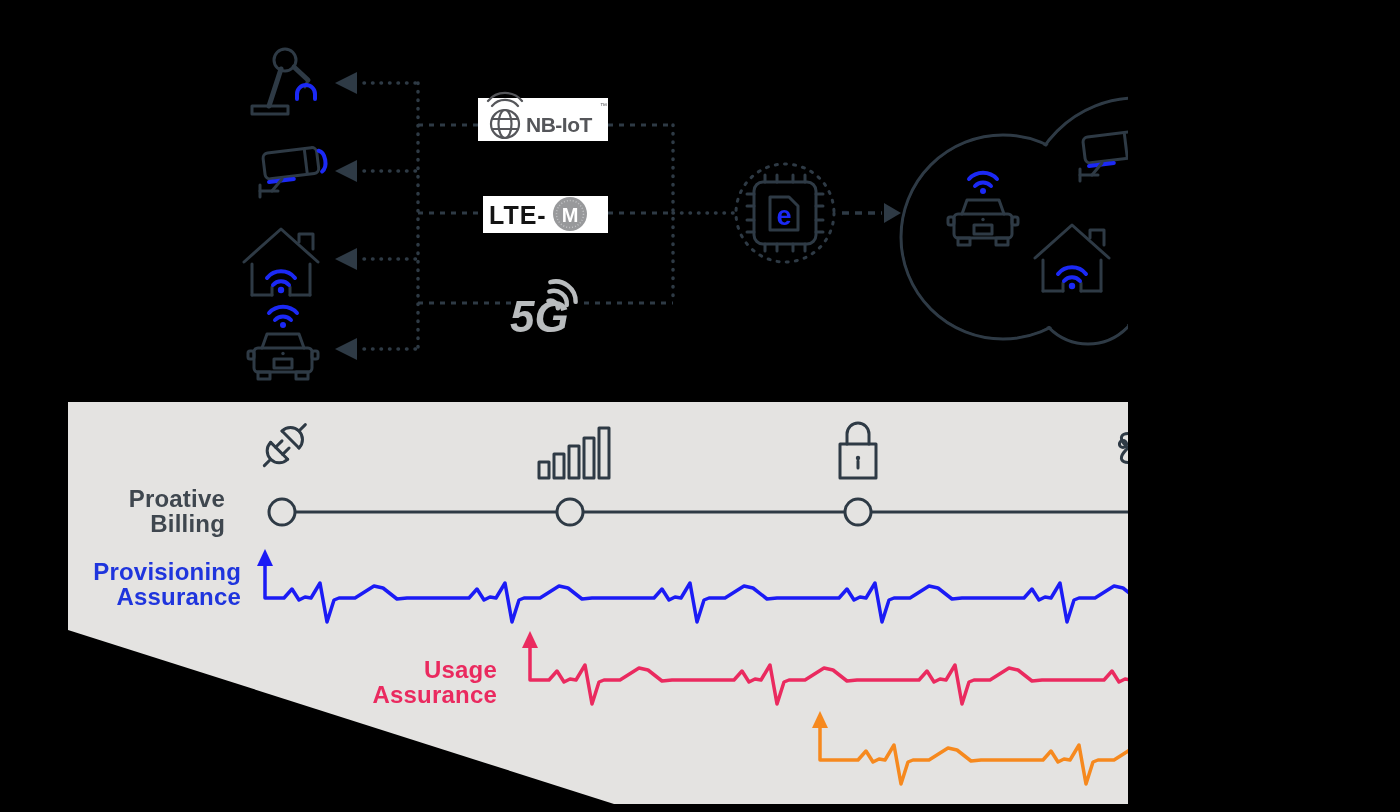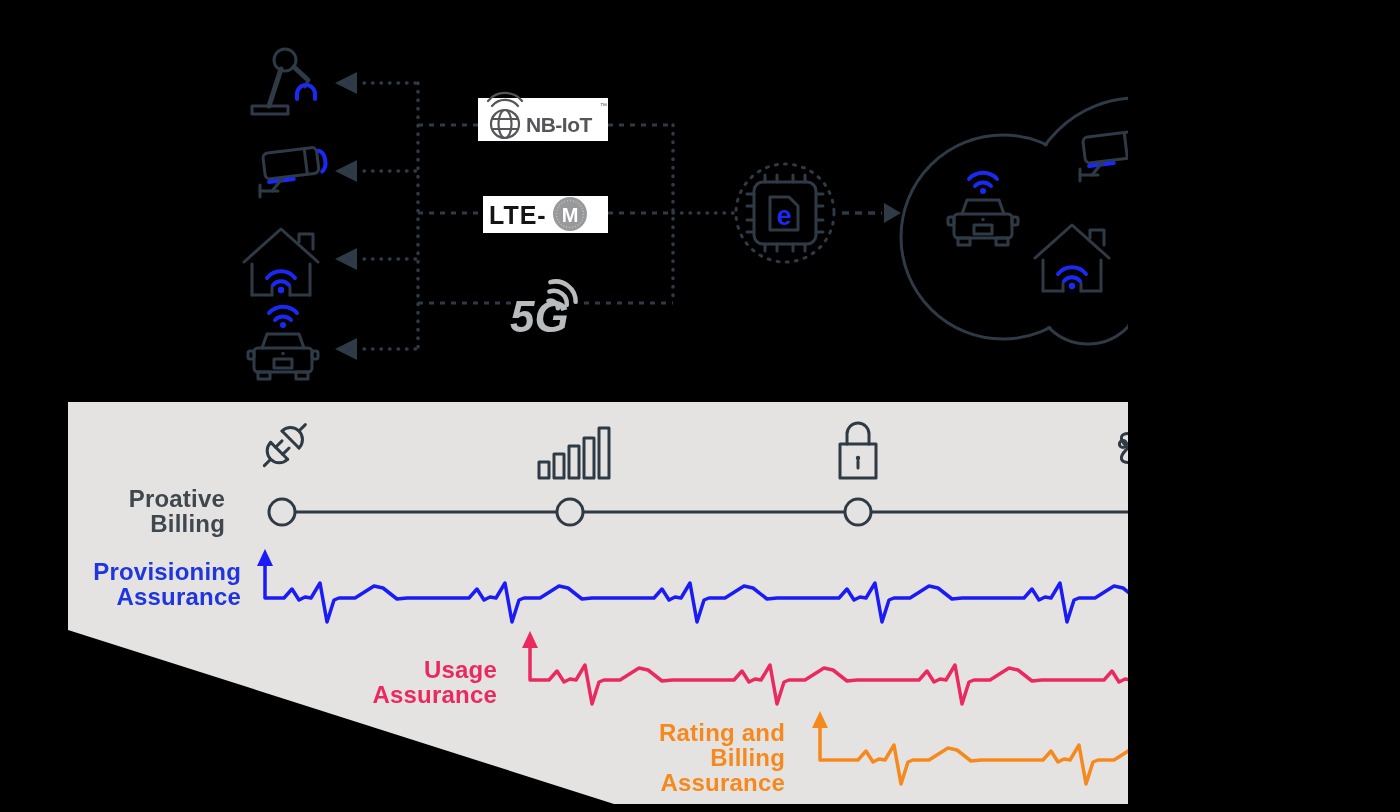--- a/index.html
+++ b/index.html
@@ -249,18 +249,14 @@
       <div>Billing</div>
     </div>
     <div class="lbl lbl-provisioning">
       <div>Provisioning</div>
       <div>Assurance</div>
     </div>
     <div class="lbl lbl-usage">
       <div>Usage</div>
       <div>Assurance</div>
     </div>
-    <div class="lbl lbl-rating">
-      <div>Rating and</div>
-      <div>Billing Assurance</div>
-    </div>
   </div>
 </div>
 
 </body></html>

